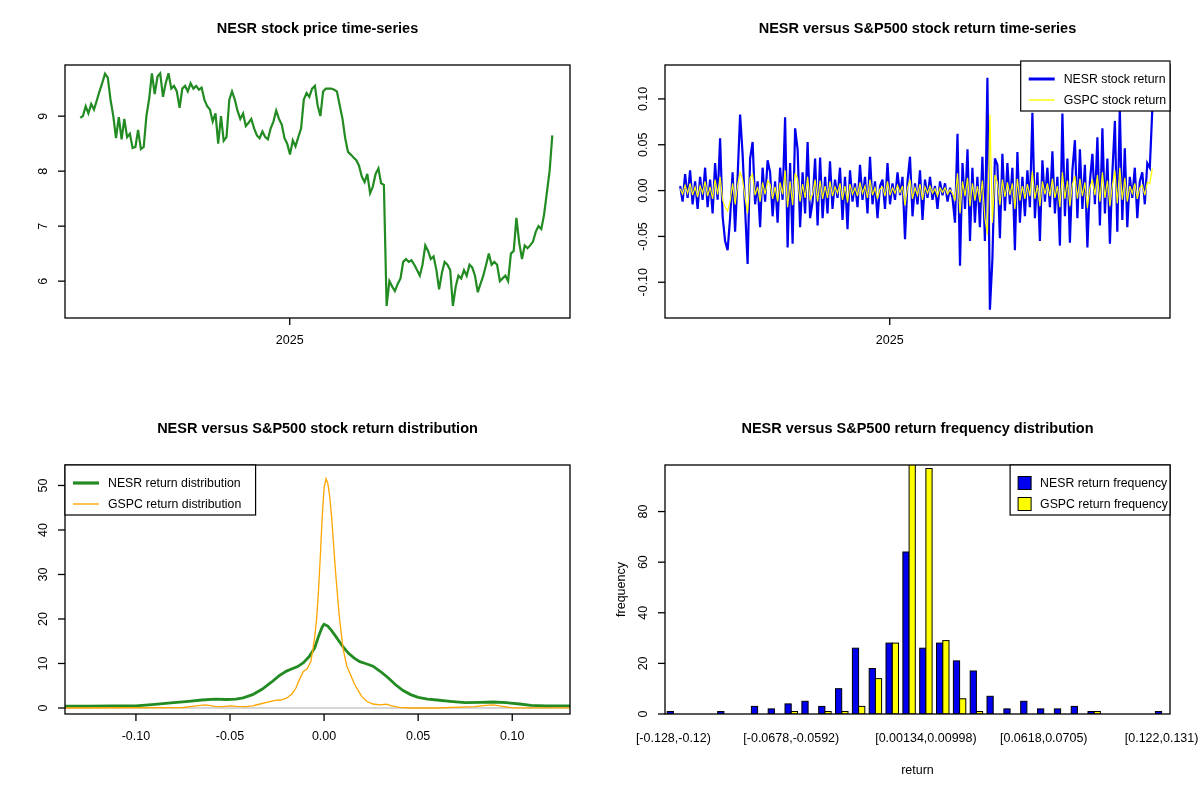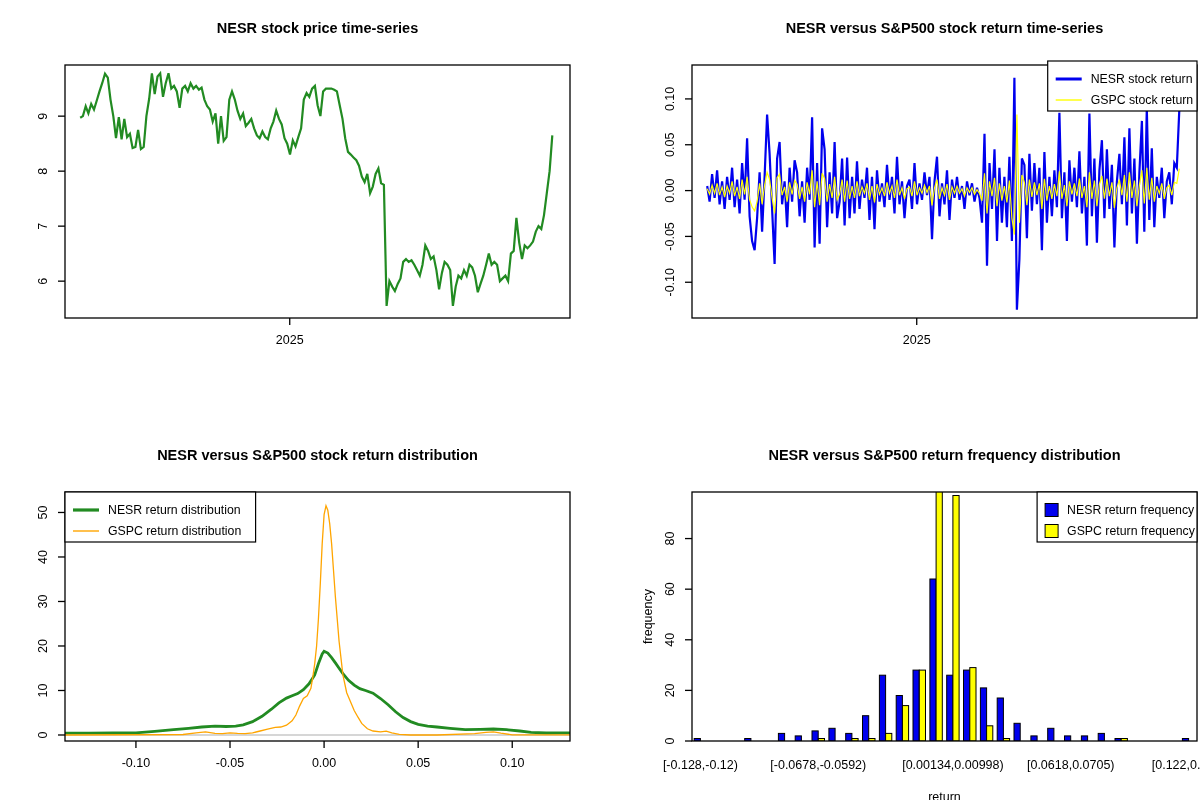--- a/index.html
+++ b/index.html
@@ -1,17 +1,17 @@
 <!DOCTYPE html>
 <html><head>
 <meta charset="utf-8">
 <style>
   html,body{margin:0;padding:0;background:#ffffff;}
   body{width:1200px;height:800px;font-family:"Liberation Sans",sans-serif;}
-  .grid{display:grid;grid-template-columns:600px 600px;grid-template-rows:400px 400px;width:1200px;height:800px;gap:27px;}
+  .grid{display:grid;grid-template-columns:600px 600px;grid-template-rows:400px 400px;width:1200px;height:800px;}
   .panel{width:600px;height:400px;position:relative;background:#ffffff;}
   svg{display:block;}
   svg text{font-family:"Liberation Sans",sans-serif;fill:#000000;}
 </style>
 </head>
 <body>
 
 <div class="grid">
   <div class="panel">
     <svg id="chart0" width="600" height="400" viewBox="0 0 600 400">

